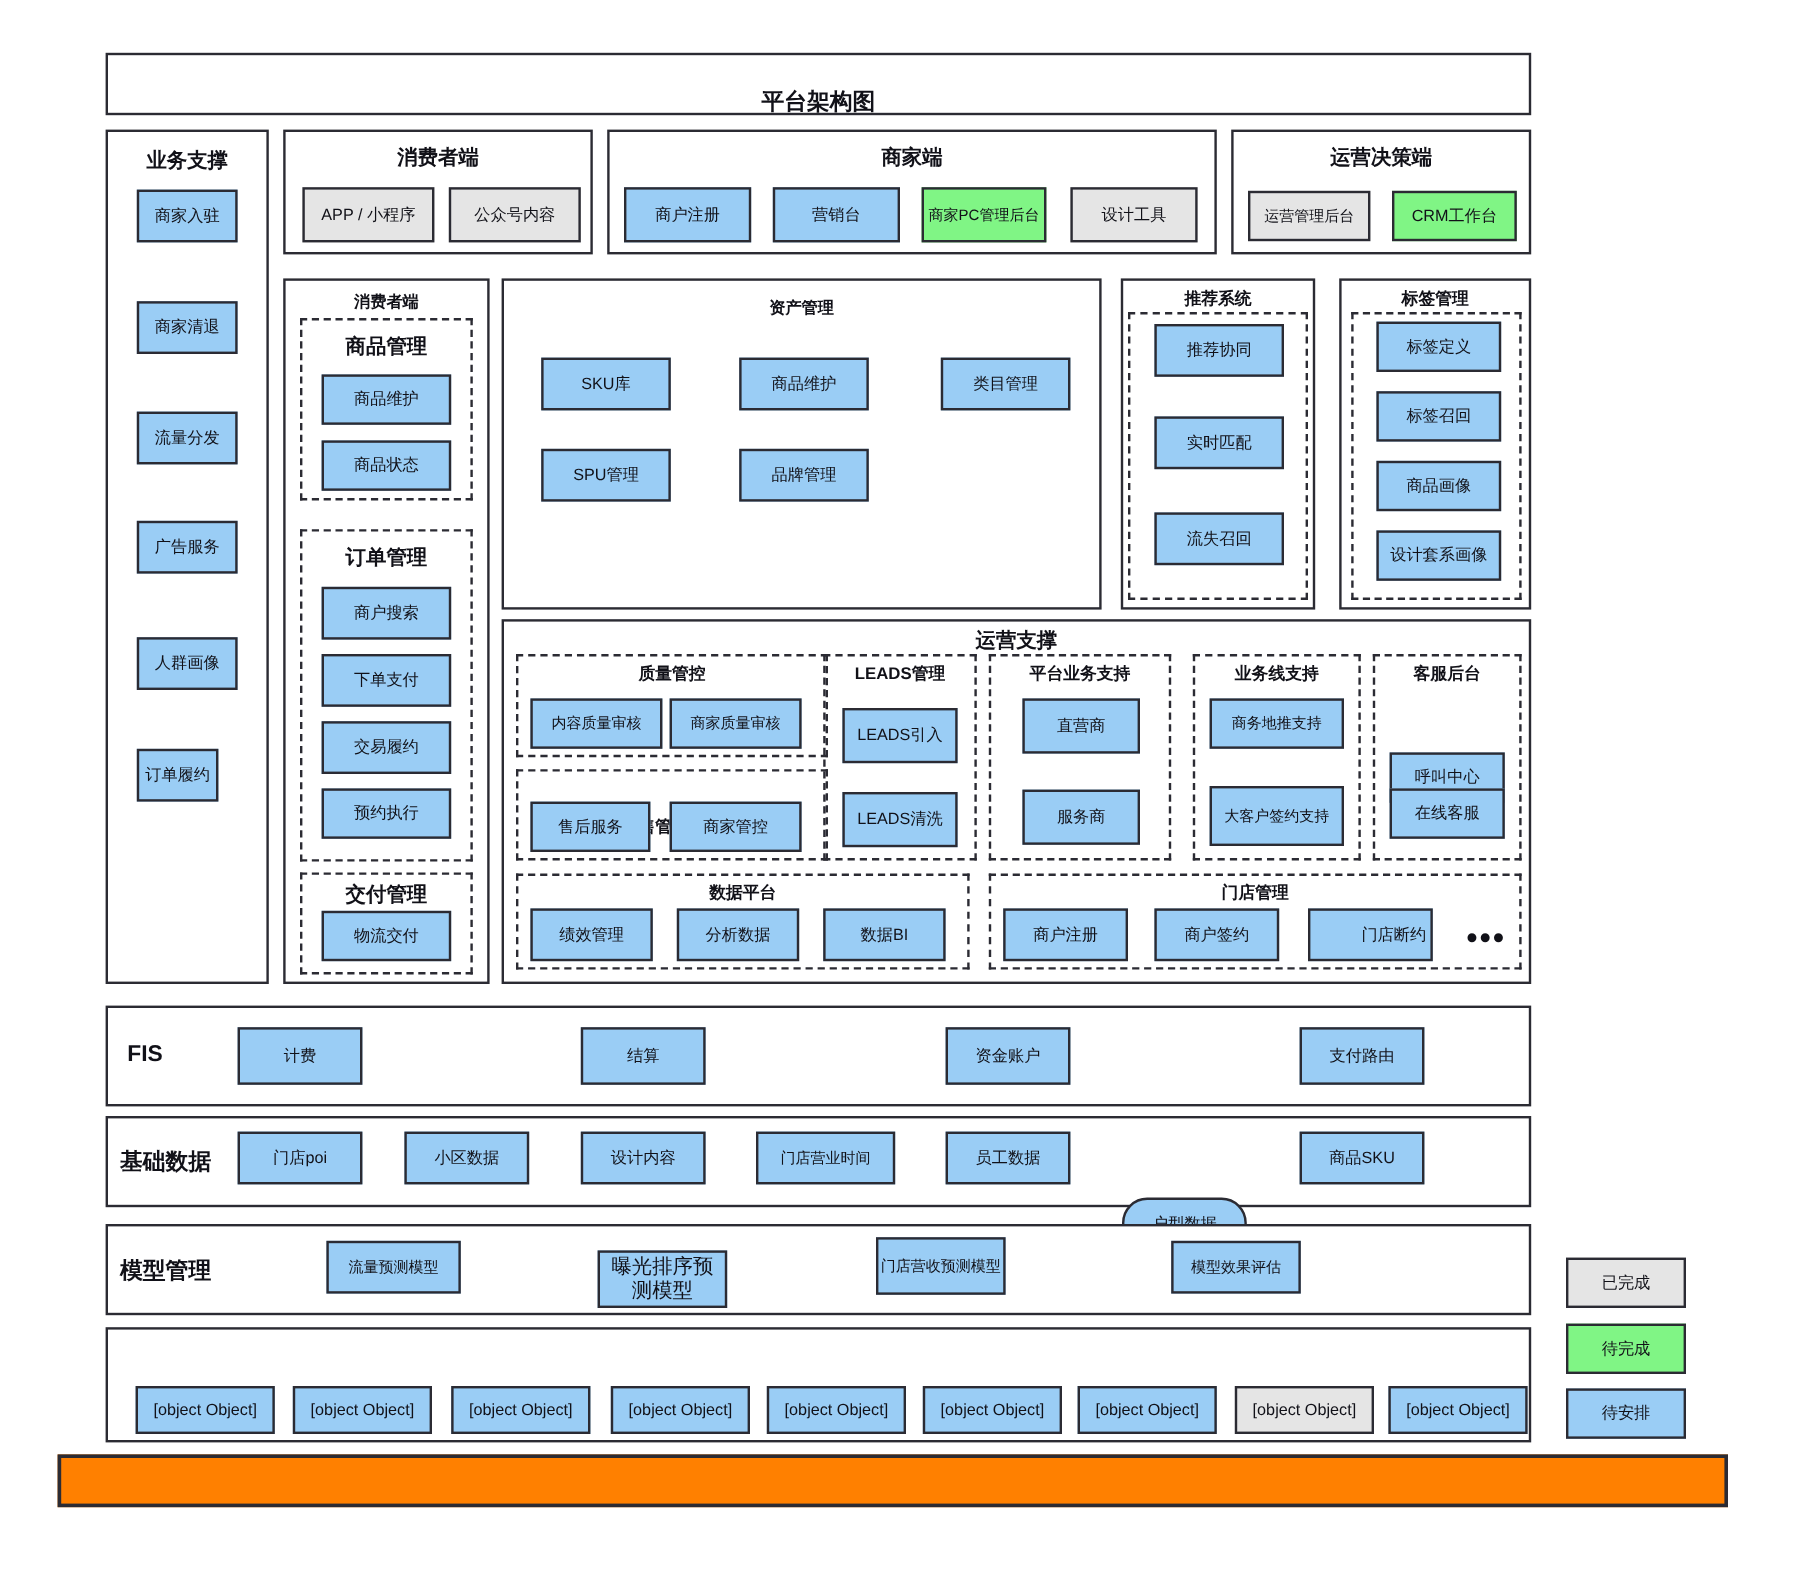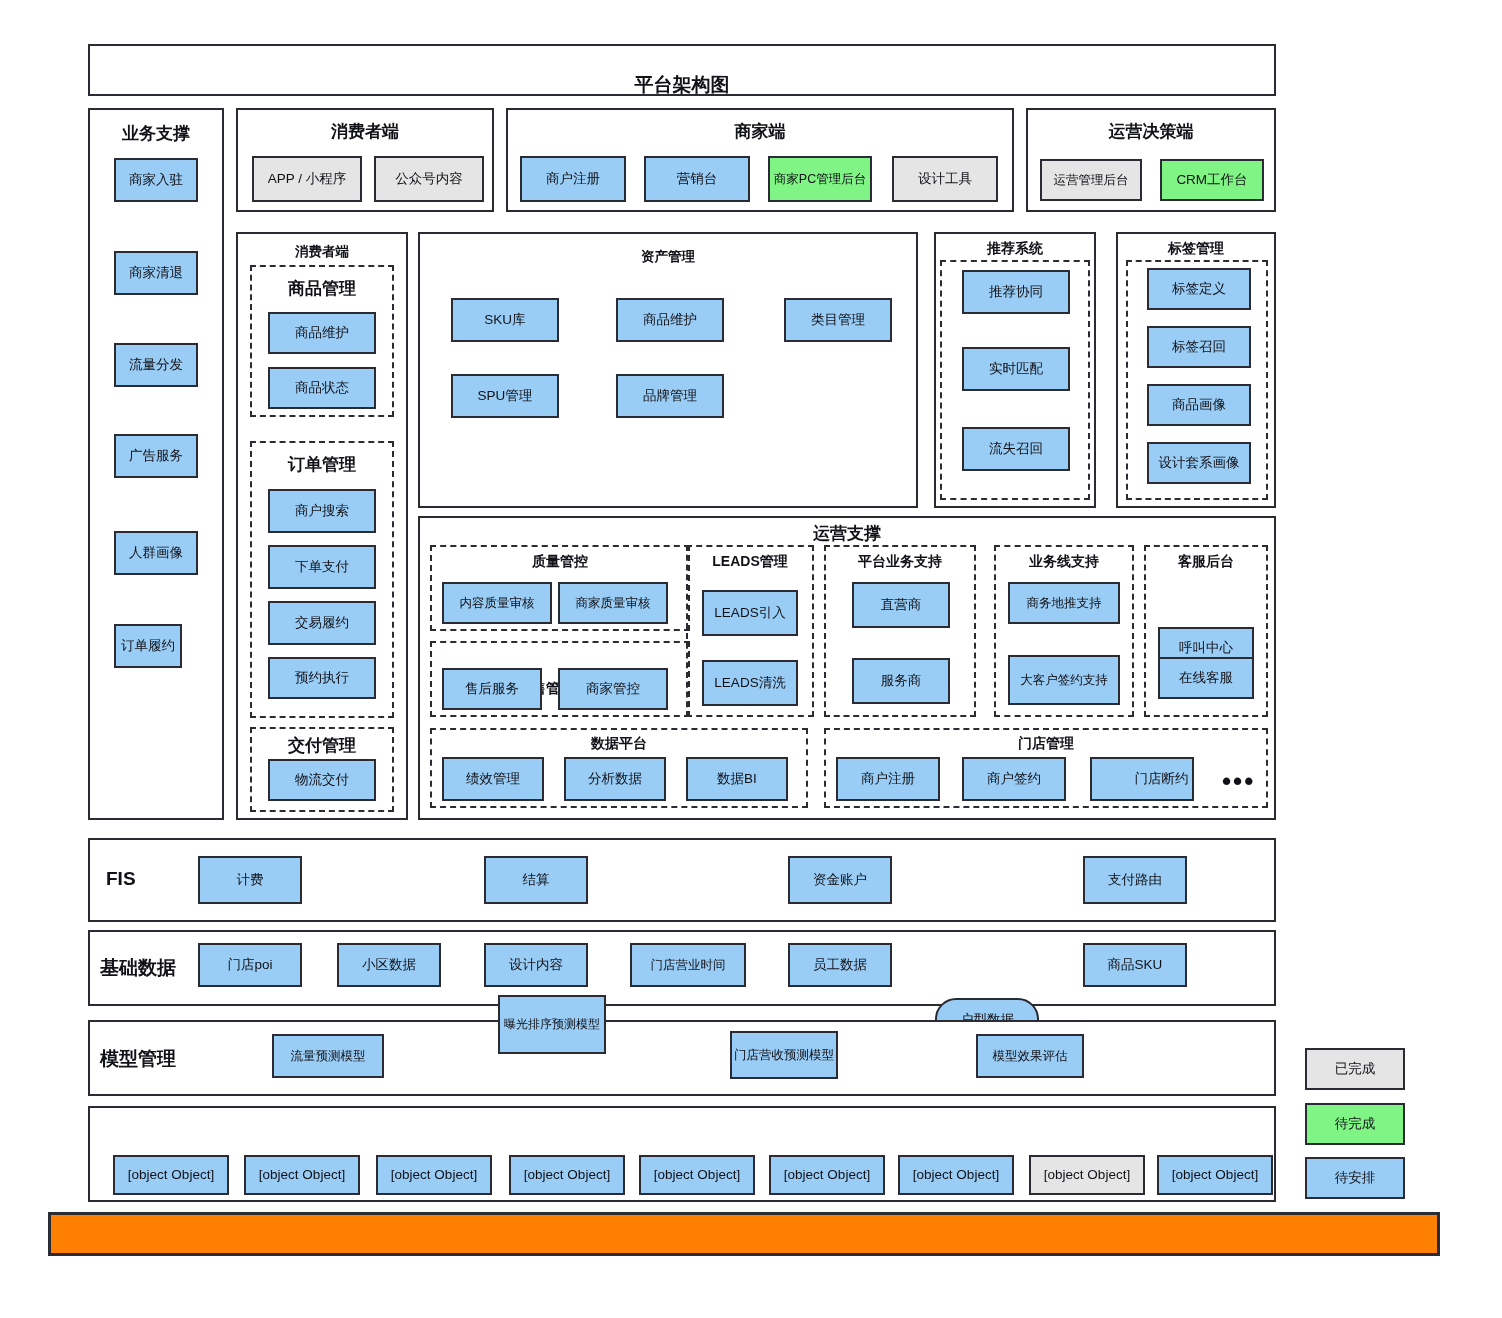--- a/index.html
+++ b/index.html
@@ -216,21 +216,21 @@
   <div class="node" style="left:337px; top:943px; width:104px; height:44px;">小区数据</div>
   <div class="node" style="left:484px; top:943px; width:104px; height:44px;">设计内容</div>
   <div class="node" style="left:630px; top:943px; width:116px; height:44px; font-size:12.5px;">门店营业时间</div>
   <div class="node" style="left:788px; top:943px; width:104px; height:44px;">员工数据</div>
   <div class="node" style="left:935px; top:998px; width:104px; height:44px;border-radius:21px;">户型数据</div>
   <div class="node" style="left:1083px; top:943px; width:104px; height:44px;">商品SKU</div>
 
   <div class="panel" style="left:88px; top:1020px; width:1188px; height:76px;"></div>
   <div class="rowlabel" style="left:100px; top:1046px;">模型管理</div>
   <div class="node" style="left:272px; top:1034px; width:112px; height:44px; font-size:12.5px;">流量预测模型</div>
-  <div class="node" style="left:498px; top:995px; width:108px; height:59px; font-size:12px;">曝光排序预测模型</div>
+  <div class="node" style="left:498px; top:1042px; width:108px; height:48px; font-size:17px;">曝光排序预测模型</div>
   <div class="node" style="left:730px; top:1031px; width:108px; height:48px; font-size:12.5px;">门店营收预测模型</div>
   <div class="node" style="left:976px; top:1034px; width:108px; height:44px; font-size:12.5px;">模型效果评估</div>
 
   <div class="panel" style="left:88px; top:1106px; width:1188px; height:96px;"></div>
   <div class="node" style="left:113px; top:1155px; width:116px; height:40px;">[object Object]</div>
   <div class="node" style="left:244px; top:1155px; width:116px; height:40px;">[object Object]</div>
   <div class="node" style="left:376px; top:1155px; width:116px; height:40px;">[object Object]</div>
   <div class="node" style="left:509px; top:1155px; width:116px; height:40px;">[object Object]</div>
   <div class="node" style="left:639px; top:1155px; width:116px; height:40px;">[object Object]</div>
   <div class="node" style="left:769px; top:1155px; width:116px; height:40px;">[object Object]</div>

